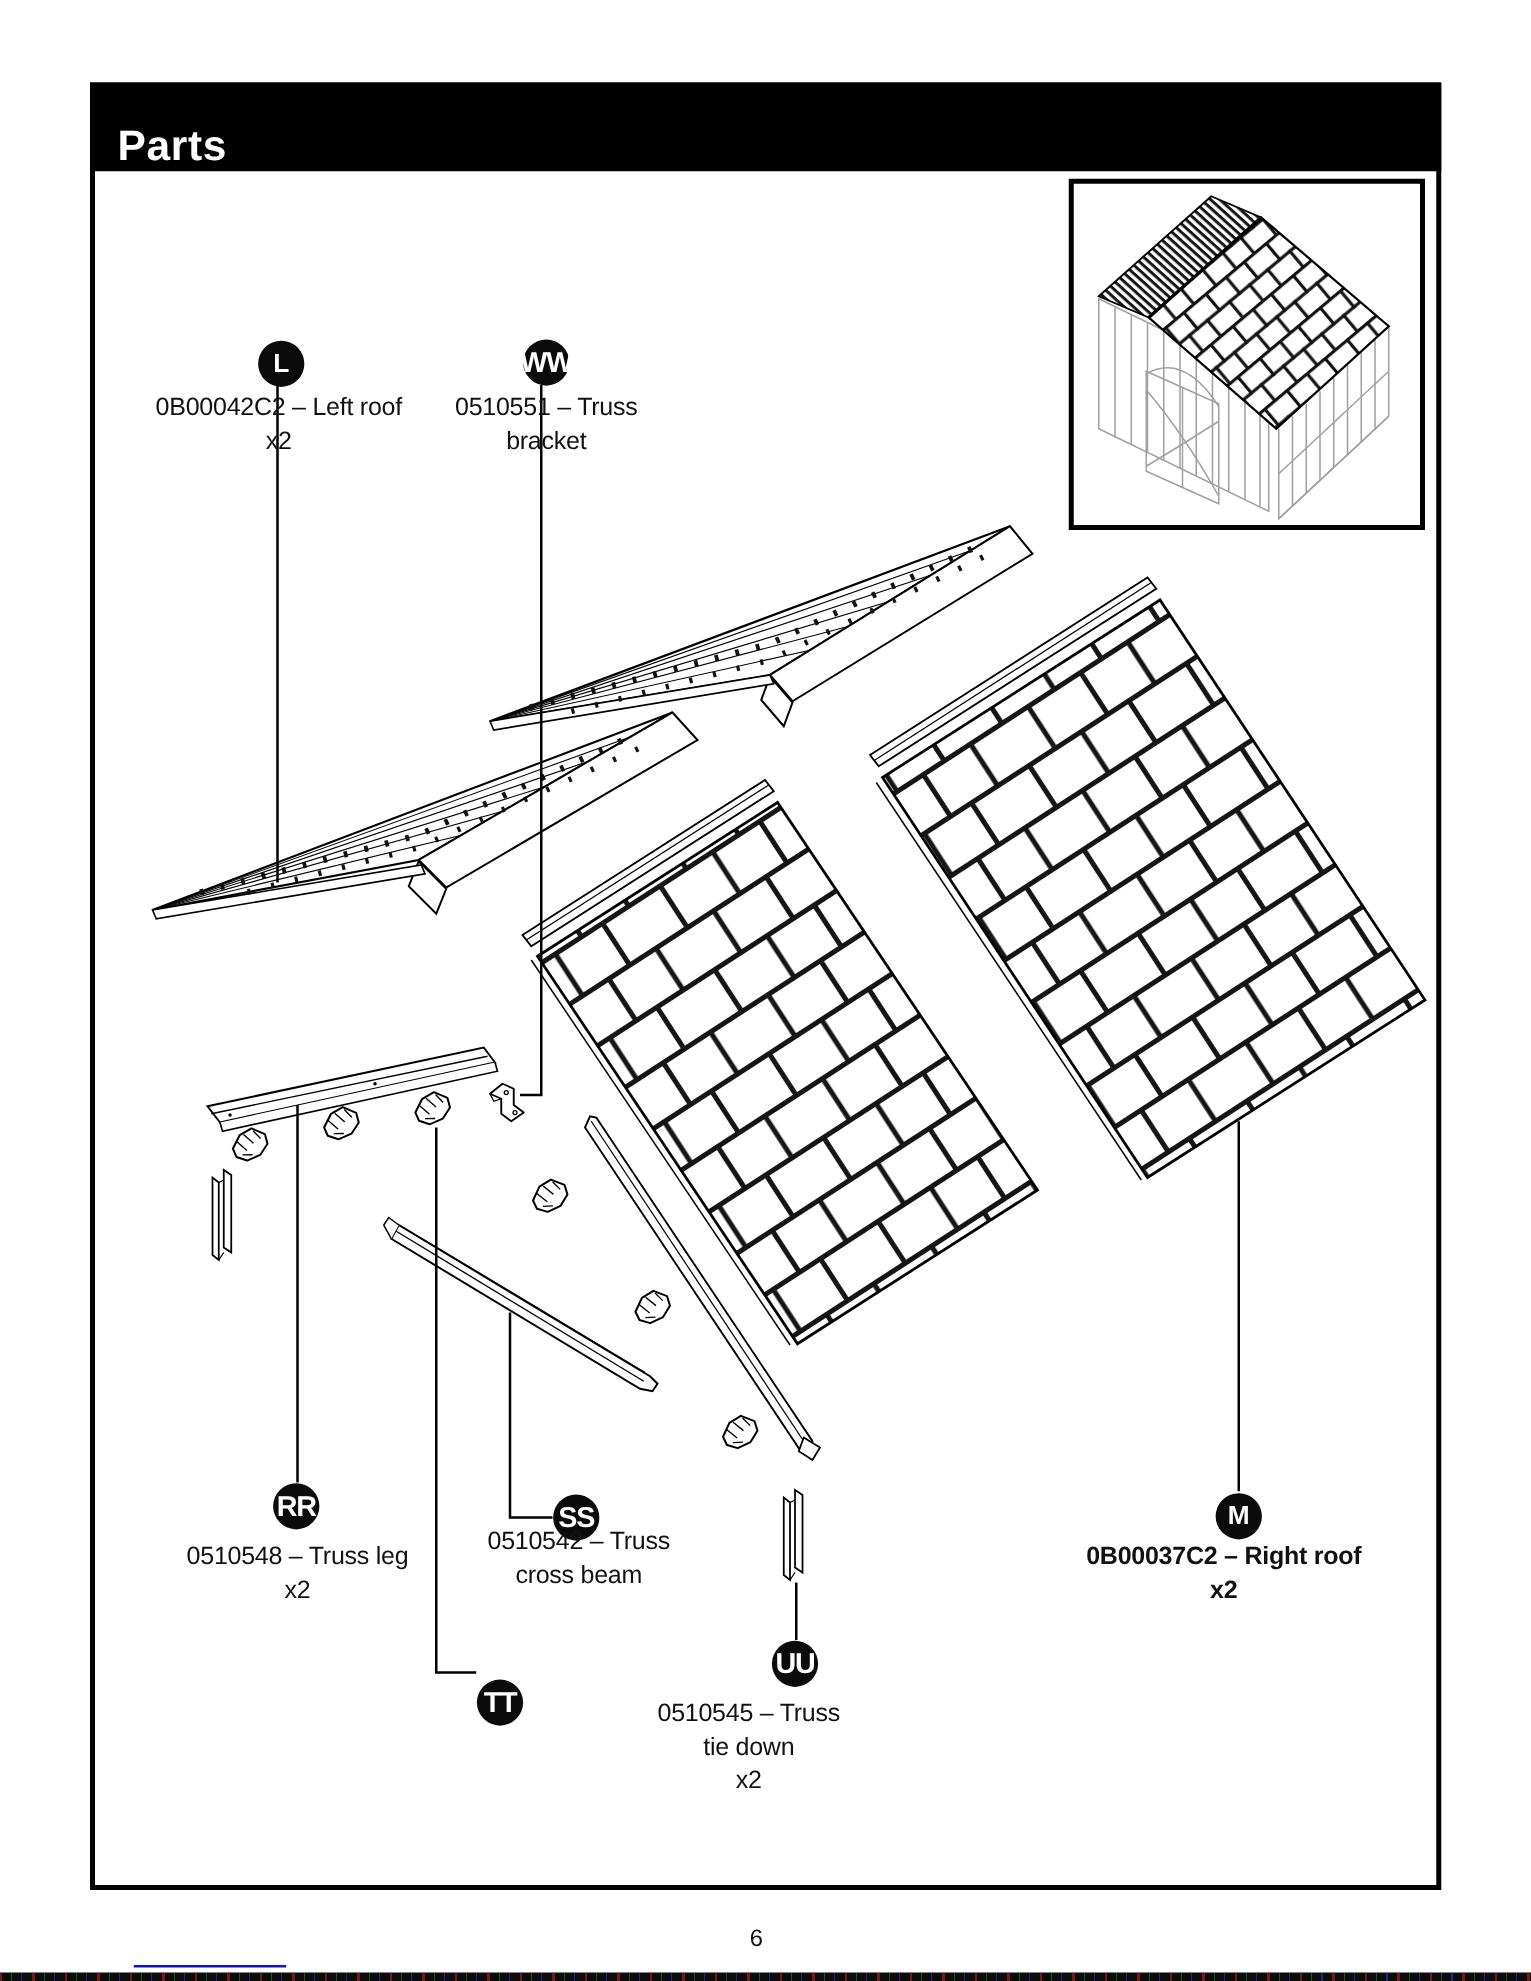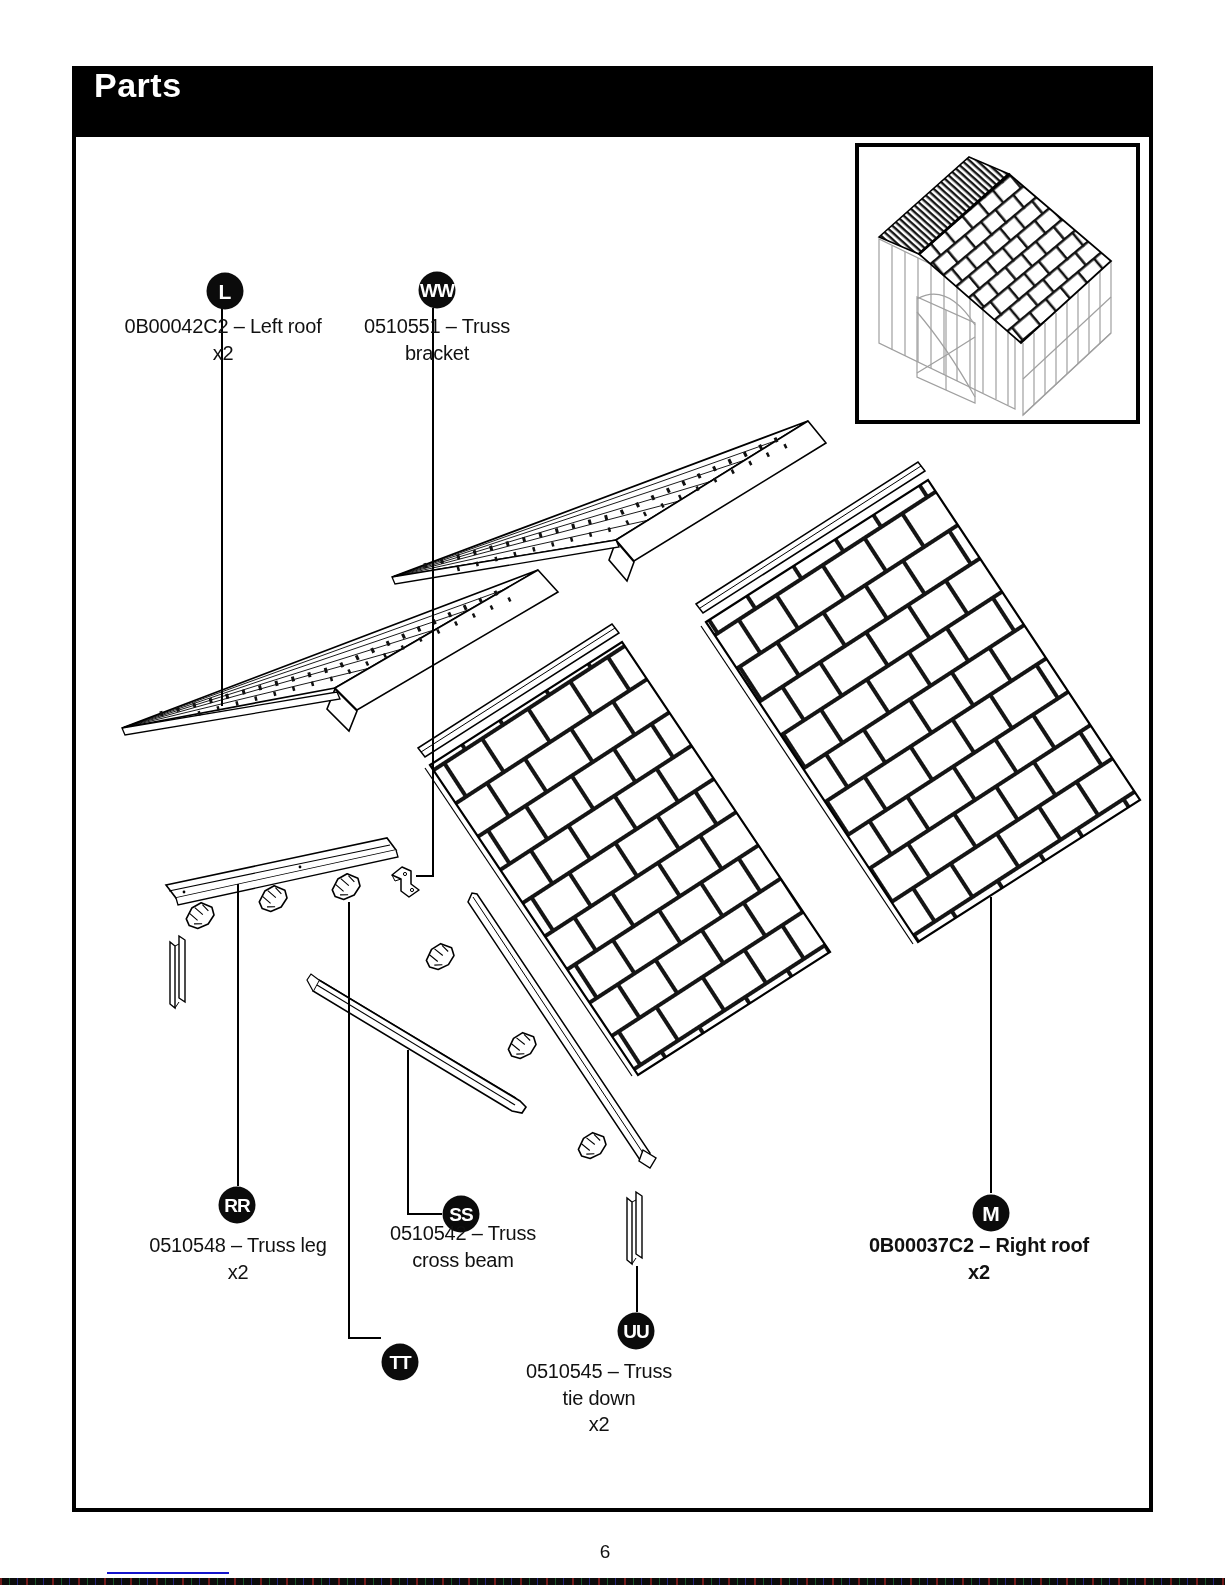--- a/index.html
+++ b/index.html
@@ -1,28 +1,28 @@
 <!DOCTYPE html>
 <html><head>
 <meta charset="utf-8">
 <style>
   html,body{margin:0;padding:0;background:#fff;}
   .canvas{position:relative;width:1225px;height:1585px;background:#fff;overflow:hidden;
           font-family:"Liberation Sans",sans-serif;color:#111;}
   .page-border{position:absolute;left:72px;top:66px;width:1073px;height:1438px;
                border:4px solid #000;z-index:1;}
   .header{position:absolute;left:72px;top:66px;width:1081px;height:71px;background:#000;
-          z-index:3;display:flex;align-items:flex-start;}
+          z-index:3;display:flex;align-items:flex-end;}
   .header span{color:#fff;font-size:34px;font-weight:700;padding-left:22px;letter-spacing:.5px;}
   .inset-frame{position:absolute;left:855px;top:143px;width:277px;height:273px;
                border:4px solid #000;z-index:3;background:transparent;}
   svg.art{position:absolute;left:0;top:0;z-index:2;}
   .badge{position:absolute;width:37px;height:37px;border-radius:50%;background:#0b0b0b;
          color:#fff;display:flex;align-items:center;justify-content:center;
-         font-weight:700;font-size:19px;letter-spacing:-1px;z-index:4;
+         font-weight:700;font-size:23px;letter-spacing:-1px;z-index:4;
          transform:translate(-50%,-50%);}
   .badge.one{font-size:21px;letter-spacing:0;}
   .plabel{position:absolute;transform:translateX(-50%);text-align:center;z-index:4;
           font-size:20px;line-height:26.5px;letter-spacing:-0.2px;white-space:nowrap;}
   .page-num{position:absolute;transform:translateX(-50%);font-size:19px;z-index:4;}
   .blue-line{position:absolute;left:107px;top:1572px;width:122px;height:2px;background:#1414cc;z-index:4;}
   .scan-noise{position:absolute;left:0;top:1578px;width:1225px;height:7px;background:#0c0c0c;z-index:4;
     background-image:repeating-linear-gradient(90deg,
       rgba(200,40,40,.55) 0 2px, rgba(10,10,10,0) 2px 9px,
       rgba(40,160,70,.5) 9px 10px, rgba(10,10,10,0) 10px 17px,

